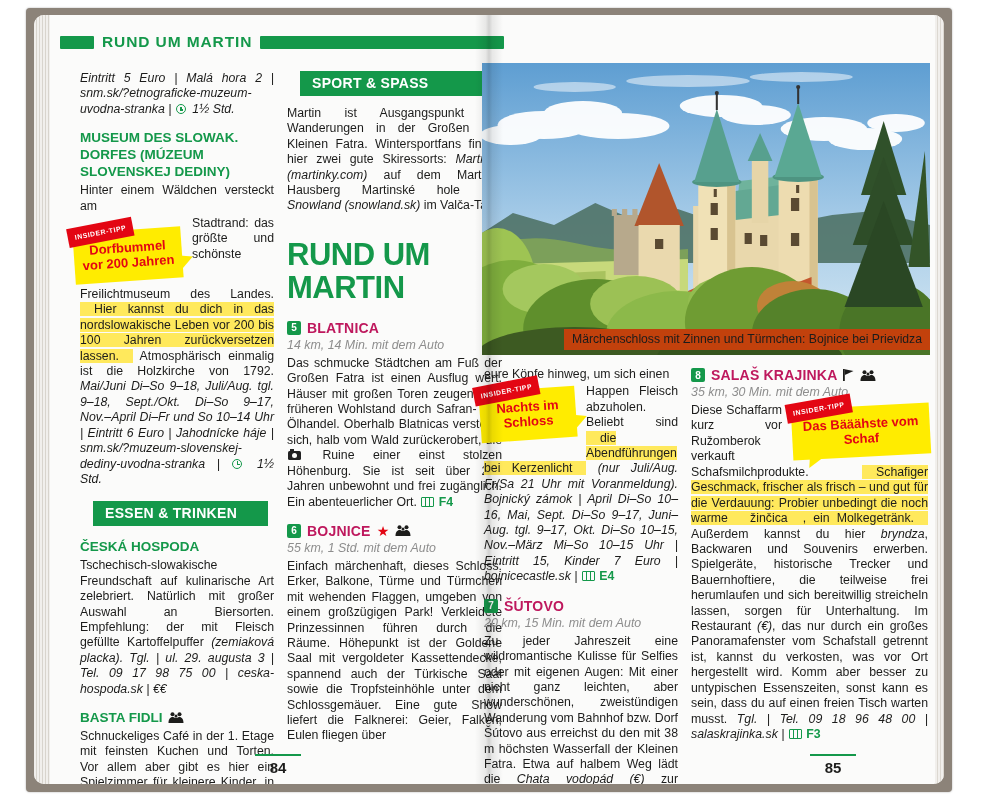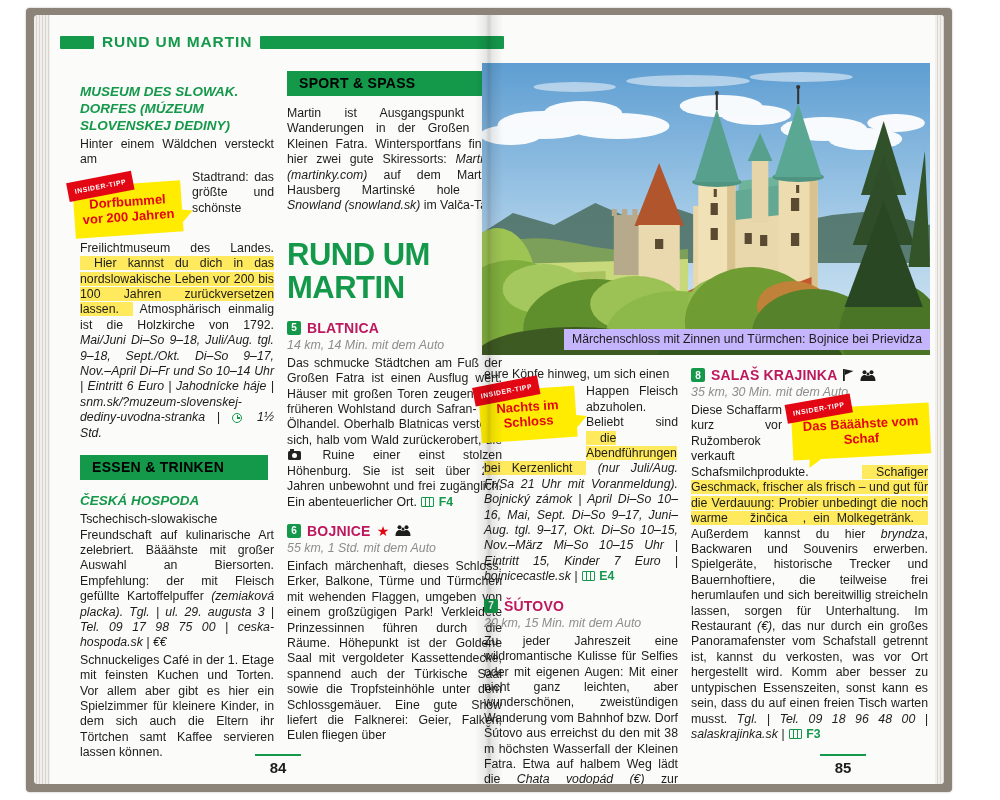--- a/index.html
+++ b/index.html
@@ -3,21 +3,21 @@
 <meta charset="utf-8">
 <style>
   * { margin:0; padding:0; box-sizing:border-box; }
   html,body { width:1000px; height:800px; background:#ffffff; overflow:hidden;
               font-family:"Liberation Sans", sans-serif; color:#1c1c1b; }
 
   
   .book  { position:absolute; left:26px; top:8px; width:926px; height:784px;
            background:#8c8379; border-radius:4px; box-shadow:0 0 2px rgba(0,0,0,.35); }
   .pages { position:absolute; left:8px; top:7px; right:8px; bottom:8px;
-           background:#fbfbfa; border-radius:4px; overflow:hidden; }
+           background:#fbfbfa; border-radius:10px; overflow:hidden; }
   .edge-l{ position:absolute; left:0; top:0; bottom:0; width:16px;
            background:repeating-linear-gradient(90deg,#f1efec 0 2px,#d8d4cd 2px 3px); }
   .edge-r{ position:absolute; right:0; top:0; bottom:0; width:9px;
            background:repeating-linear-gradient(90deg,#f1efec 0 2px,#dcd8d1 2px 3px); }
   .spine { position:absolute; left:50%; top:0; bottom:0; width:28px; transform:translateX(-50%);
            background:linear-gradient(90deg,rgba(0,0,0,0),rgba(0,0,0,.08) 38%,rgba(0,0,0,.17) 50%,rgba(0,0,0,.08) 62%,rgba(0,0,0,0)); z-index:5; }
 
   .page { position:absolute; top:6px; bottom:6px; }
   .page-left  { left:18px;  width:452px; }
   .page-right { right:12px; width:452px; }
@@ -34,33 +34,33 @@
   
   .cols { position:absolute; left:28px; right:2px; top:50px; bottom:30px; display:flex; gap:13px; }
   .page-right .cols { top:346px; left:4px; right:4px; }
   .col1 { flex:0 0 194px; }
   .col2 { flex:1; }
 
   
   .body { font-size:12.3px; line-height:15.4px; text-align:justify; hyphens:auto; margin-bottom:2px; }
   .dist { color:#8d8d8d; font-style:italic; font-size:12.4px; margin:1px 0 4px; }
   .h-sub{ color:#14984a; font-weight:800; font-size:13.5px; line-height:17px;
-          margin:12px 0 3px; clear:both; display:flex; align-items:center; gap:5px;font-style:italic; }
-  .h-box{ background:#14984a; color:#000000; font-weight:800; font-size:14px; letter-spacing:.3px;
-          padding:4px 12px 5px; margin:14px 6px 10px 0; clear:both; }
+          margin:12px 0 3px; clear:both; display:flex; align-items:center; gap:5px; }
+  .h-box{ background:#14984a; color:#ffffff; font-weight:800; font-size:14px; letter-spacing:.3px;
+          padding:4px 12px 5px; margin:14px 6px 10px 13px; clear:both; }
   .h-big{ color:#14984a; font-weight:800; font-size:31px; line-height:33px; letter-spacing:-.5px;
           margin:24px 0 16px; text-transform:uppercase; }
   .h-poi{ display:flex; align-items:center; gap:6px; margin:13px 0 2px; clear:both; }
   .badge{ width:14px; height:14px; background:#14984a; color:#fff; font-size:10px; font-weight:700;
           display:inline-flex; align-items:center; justify-content:center; border-radius:2px; flex:0 0 auto; }
   .poi-name{ color:#be185d; font-weight:800; font-size:14px; letter-spacing:.2px; }
   .star { color:#e30613; font-size:14px; line-height:1; }
   .footer{ position:absolute; bottom:2px; font-weight:700; font-size:15px; text-align:center; }
   .page-left  .footer{ left:50%; transform:translateX(-50%); }
-  .page-right .footer{ right:66px; }
+  .page-right .footer{ right:76px; }
   .footer .rule{ width:46px; height:2.5px; background:#14984a; margin:0 auto 3px; }
 
   
   .s-i  { font-style:italic; }
   .s-hl { background:#ffe95c; padding:0 14px; }
   .s-ihl{ background:#ffe95c; padding:0 1px; }
   .s-g  { color:#14984a; font-weight:700; }
 
   
   .s-ic-clock{ display:inline-block; width:10px; height:10px; border:1.6px solid #14984a;
@@ -87,53 +87,63 @@
                   border-top:4px solid transparent; transform:rotate(-8deg); }
   .tail-bl::after{ content:''; position:absolute; left:16px; bottom:-9px; width:0; height:0;
                    border-top:11px solid #ffec00; border-right:13px solid transparent; transform:rotate(6deg); }
   .tip-museum{ float:left; width:108px; margin:14px 10px 6px -6px; }
   .tip-nachts{ float:left; width:96px;  margin:5px 10px 6px -4px; }
   .tip-schaf { float:right; width:138px; margin:3px -2px 8px 10px; transform:rotate(-3deg); }
 
   
   .photo { position:absolute; left:2px; right:2px; top:42px; height:292px; overflow:hidden; }
   .photo svg { width:100%; height:100%; display:block; }
-  .caption{ position:absolute; right:0; bottom:5px; background:#c4b5fd; color:#1c1c1b;
+  .caption{ position:absolute; right:0; bottom:5px; background:#c2410c; color:#1c1c1b;
             font-size:12.2px; padding:3px 8px 4px; z-index:3; }
 </style>
 </head>
 <body>
 
 <div class="book">
   <div class="pages">
     <div class="edge-l"></div>
     <div class="edge-r"></div>
 
     <div class="page page-left">
       <div class="runhead">
         <span class="block"></span>
         <span class="title">RUND UM MARTIN</span>
         <span class="bar"></span>
       </div>
 
       <div class="cols">
 
         <div class="col1">
+          <p class="body"><span class="s-i">Eintritt 5 Euro | Malá hora 2 | snm.sk/?etnograficke-muzeum-uvodna-stranka | </span><span class="s-ic-clock"></span><span class="s-i"> 1½ Std.</span></p>
           <h4 class="h-sub" style="display:block">MUSEUM DES SLOWAK. DORFES (MÚZEUM SLOVENSKEJ DEDINY)</h4>
           <p class="body">Hinter einem Wäldchen versteckt am</p>
           <div class="flow">
             <div class="tip tip-museum tail-r">
               <span class="ribbon">INSIDER-TIPP</span>
               <span>Dorfbummel vor 200 Jahren</span>
             </div>
             <p class="body"><span class="">Stadtrand: das größte und schönste Freilichtmuseum des Landes. </span><span class="s-hl">Hier kannst du dich in das nordslowakische Leben vor 200 bis 100 Jahren zurückversetzen lassen.</span><span class=""> Atmosphärisch einmalig ist die Holzkirche von 1792. </span><span class="s-i">Mai/Juni Di–So 9–18, Juli/Aug. tgl. 9–18, Sept./Okt. Di–So 9–17, Nov.–April Di–Fr und So 10–14 Uhr | Eintritt 6 Euro | Jahodnícke háje | snm.sk/?muzeum-slovenskej-dediny-uvodna-stranka | </span><span class="s-ic-clock"></span><span class="s-i"> 1½ Std.</span></p>
           </div>
           <div class="h-box">ESSEN &amp; TRINKEN</div>
           <h4 class="h-sub">ČESKÁ HOSPODA</h4>
-          <p class="body"><span class="">Tschechisch-slowakische Freundschaft auf kulinarische Art zelebriert. Bääähste mit großer Auswahl an Biersorten. Empfehlung: der mit Fleisch gefüllte Kartoffelpuffer </span><span class="s-i">(zemiaková placka). Tgl. | ul. 29. augusta 3 | Tel. 09 17 98 75 00 | ceska-hospoda.sk | €€</span></p>
+          <p class="body"><span class="">Tschechisch-slowakische Freundschaft auf kulinarische Art zelebriert. Natürlich mit großer Auswahl an Biersorten. Empfehlung: der mit Fleisch gefüllte Kartoffelpuffer </span><span class="s-i">(zemiaková placka). Tgl. | ul. 29. augusta 3 | Tel. 09 17 98 75 00 | ceska-hospoda.sk | €€</span></p>
+          <h4 class="h-sub">
+            <span>BASTA FIDLI</span>
+            <svg class="gl-ic" width="16" height="11" viewBox="0 0 15 11">
+                <circle cx="4" cy="2.2" r="2"></circle>
+                <circle cx="11" cy="2.2" r="2"></circle>
+                <circle cx="7.5" cy="3.9" r="1.5"></circle>
+                <path d="M0,11 C0,6.4 2.6,5 4,5 C5.2,5 6,5.8 7.5,5.8 C9,5.8 9.8,5 11,5 C12.4,5 15,6.4 15,11 Z"></path>
+              </svg>
+          </h4>
           <p class="body"><span class="">Schnuckeliges Café in der 1. Etage mit feinsten Kuchen und Torten. Vor allem aber gibt es hier ein Spielzimmer für kleinere Kinder, in dem sich auch die Eltern ihr Törtchen samt Kaffee servieren lassen können. </span></p>
         </div>
 
         <div class="col2">
           <div class="h-box" style="margin-top:0">SPORT &amp; SPASS</div>
           <p class="body"><span class="">Martin ist Ausgangspunkt für Wanderungen in der Großen und Kleinen Fatra. Wintersportfans finden hier zwei gute Skiressorts: </span><span class="s-i">Martinky (martinky.com)</span><span class=""> auf dem Martiner Hausberg Martinské hole und </span><span class="s-i">Snowland (snowland.sk)</span><span class=""> im Valča-Tal.</span></p>
           <h2 class="h-big">RUND UM MARTIN</h2>
 
           <div class="h-poi">
             <span class="badge">5</span>

